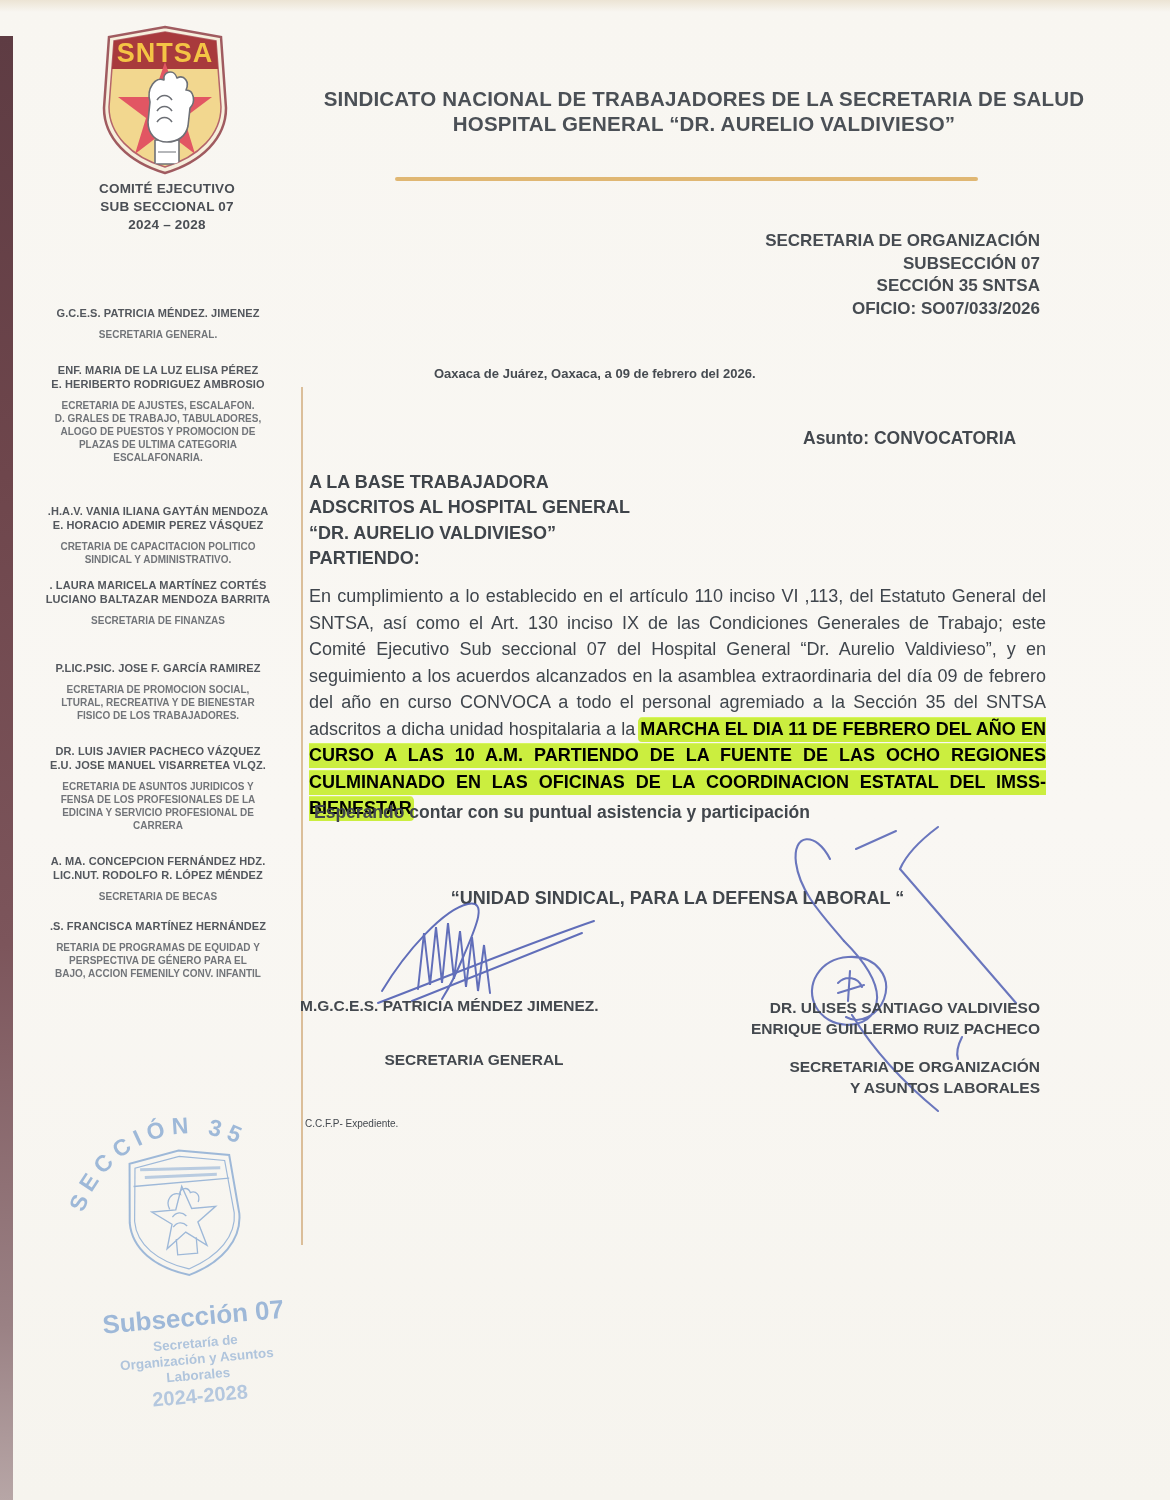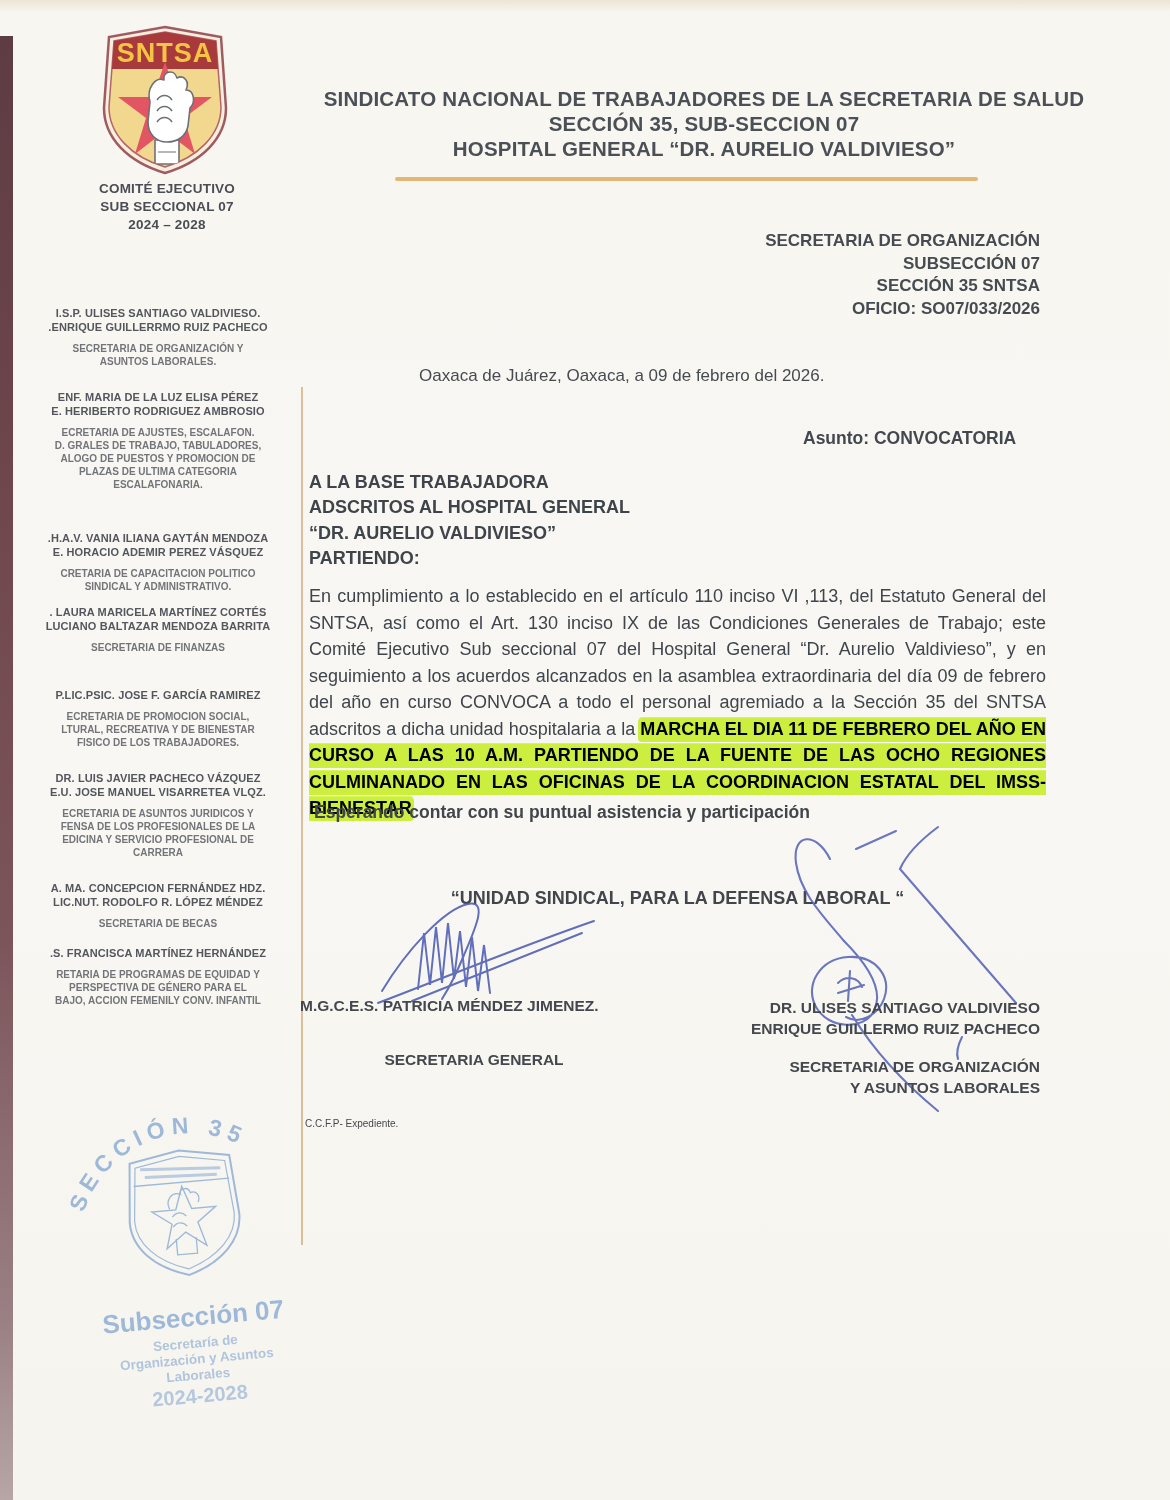--- a/index.html
+++ b/index.html
@@ -20,21 +20,21 @@
   .logo{left:98px;top:24px;width:134px;height:152px;}
   .committee{left:58px;top:180px;width:218px;text-align:center;font-weight:bold;
     font-size:13.5px;line-height:18px;color:#4a4e54;letter-spacing:.2px;}
   
   .header-title{left:268px;top:86px;width:872px;text-align:center;font-weight:bold;
     font-size:20.5px;line-height:25px;color:#4b5056;letter-spacing:.2px;}
   .header-rule{left:395px;top:177px;width:583px;height:4px;background:#dcab5d;border-radius:2px;opacity:.85;}
   
   .office-block{left:620px;top:230px;width:420px;text-align:right;font-weight:bold;
     font-size:17px;line-height:22.5px;color:#464b51;}
-  .dateline{left:419px;top:366px;font-weight:normal;font-size:17px;color:#464b51;}
+  .dateline{left:434px;top:366px;font-weight:bold;font-size:13px;color:#464b51;}
   .subject{left:803px;top:428px;font-weight:bold;font-size:17.5px;color:#43484e;}
   
   .divider-v{left:301px;top:387px;width:2px;height:858px;background:#d3b083;opacity:.8;}
   
   .sidebar{left:14px;top:306px;width:288px;text-align:center;}
   .sb-entry{margin-bottom:22px;}
   .sb-entry:nth-child(2){margin-bottom:40px;}
   .sb-entry:nth-child(3){margin-bottom:12px;}
   .sb-entry:nth-child(4){margin-bottom:34px;}
   .sb-entry:nth-child(7){margin-bottom:16px;}
@@ -92,46 +92,43 @@
   </svg>
 
   <div class="abs committee">
       <div>COMITÉ EJECUTIVO</div>
       <div>SUB SECCIONAL 07</div>
       <div>2024 – 2028</div>
     </div>
 
   <div class="abs header-title">
       <div>SINDICATO NACIONAL DE TRABAJADORES DE LA SECRETARIA DE SALUD</div>
-      <div>SECCIÓN 35, SUB-SECCION 07</div>
       <div>HOSPITAL GENERAL “DR. AURELIO VALDIVIESO”</div>
     </div>
   <div class="abs header-rule"></div>
 
   <div class="abs office-block">
       <div>SECRETARIA DE ORGANIZACIÓN</div>
       <div>SUBSECCIÓN 07</div>
       <div>SECCIÓN 35 SNTSA</div>
       <div>OFICIO: SO07/033/2026</div>
     </div>
 
   <div class="abs dateline">Oaxaca de Juárez, Oaxaca, a 09 de febrero del 2026.</div>
   <div class="abs subject">Asunto: CONVOCATORIA</div>
 
   <div class="abs divider-v"></div>
 
   <div class="abs sidebar">
       <div class="sb-entry">
         <div class="sb-names">
-          <div>I.S.P. ULISES SANTIAGO VALDIVIESO.</div>
-          <div>.ENRIQUE GUILLERRMO RUIZ PACHECO</div>
-        </div>
-        <div class="sb-title">
-          <div>SECRETARIA DE ORGANIZACIÓN Y</div>
-          <div>ASUNTOS LABORALES.</div>
+          <div>G.C.E.S. PATRICIA MÉNDEZ. JIMENEZ</div>
+        </div>
+        <div class="sb-title">
+          <div>SECRETARIA GENERAL.</div>
         </div>
       </div>
       <div class="sb-entry">
         <div class="sb-names">
           <div>ENF. MARIA DE LA LUZ ELISA PÉREZ</div>
           <div>E. HERIBERTO RODRIGUEZ AMBROSIO</div>
         </div>
         <div class="sb-title">
           <div>ECRETARIA DE AJUSTES, ESCALAFON.</div>
           <div>D. GRALES DE TRABAJO, TABULADORES,</div>

